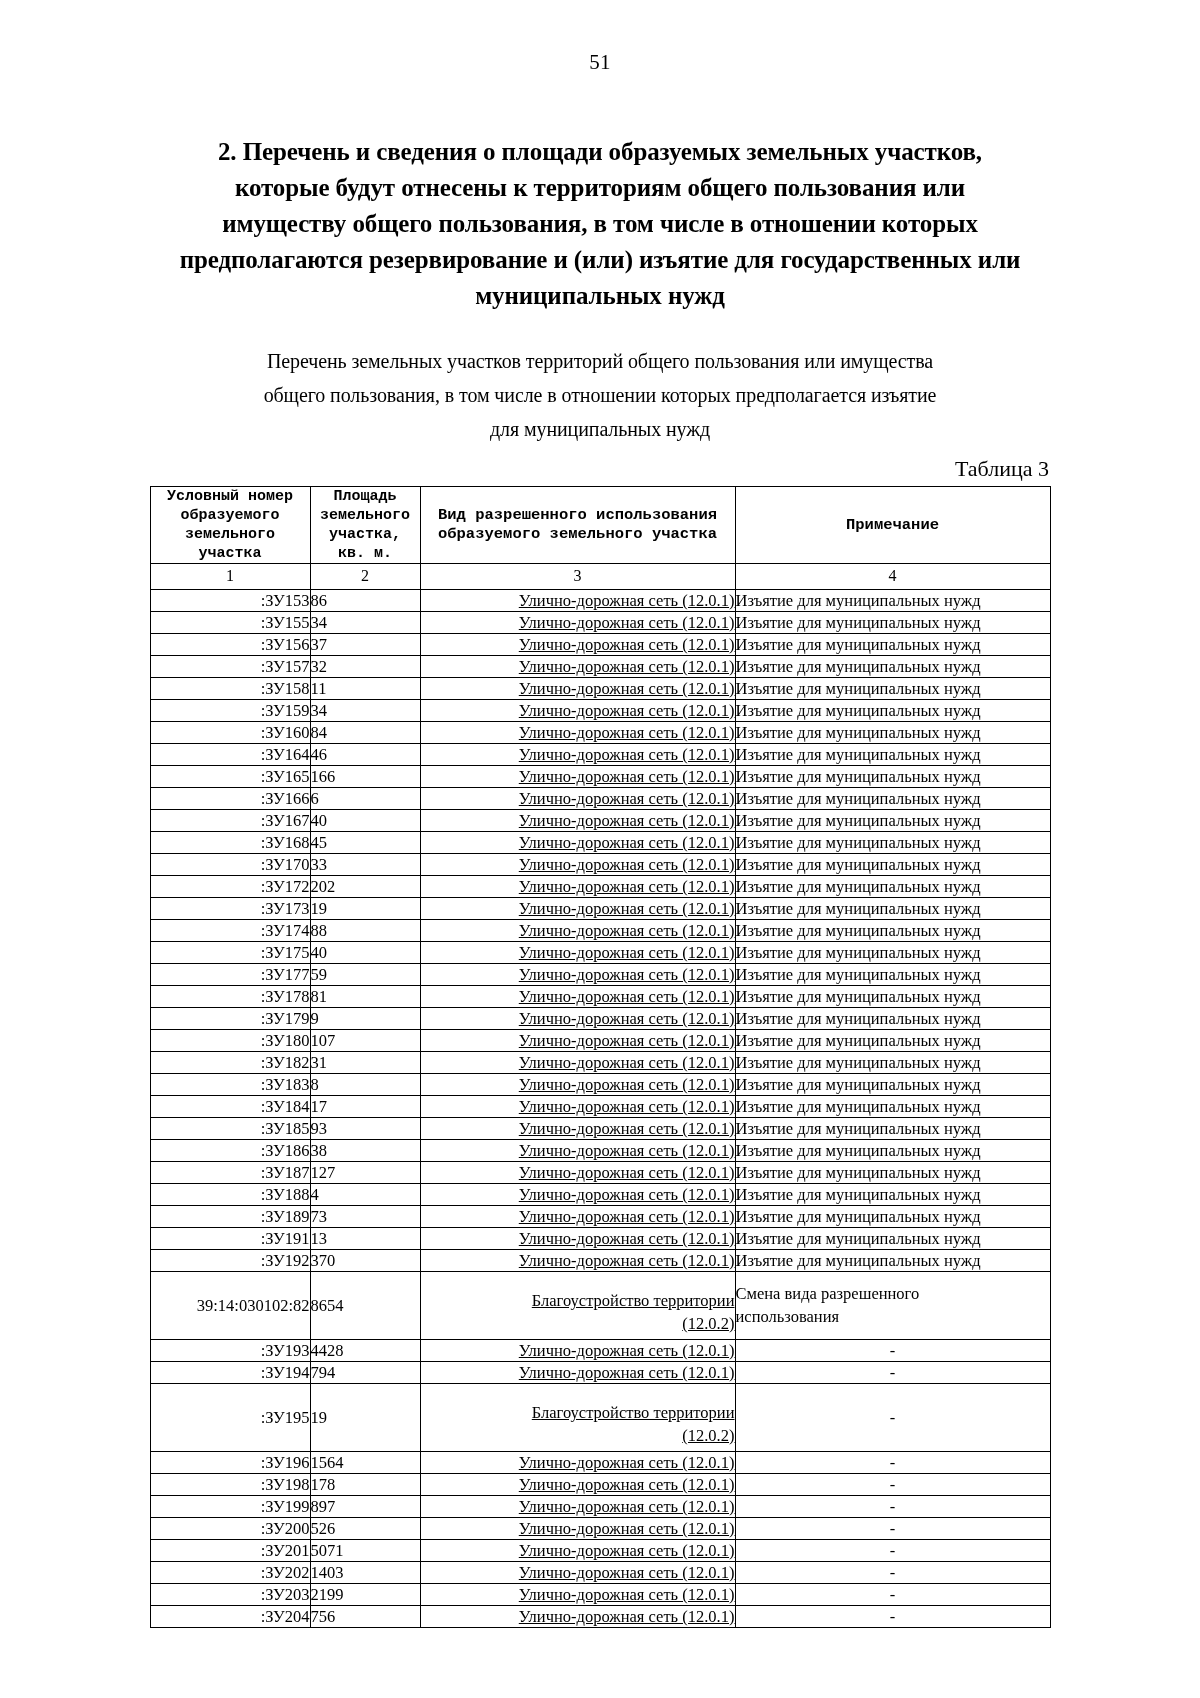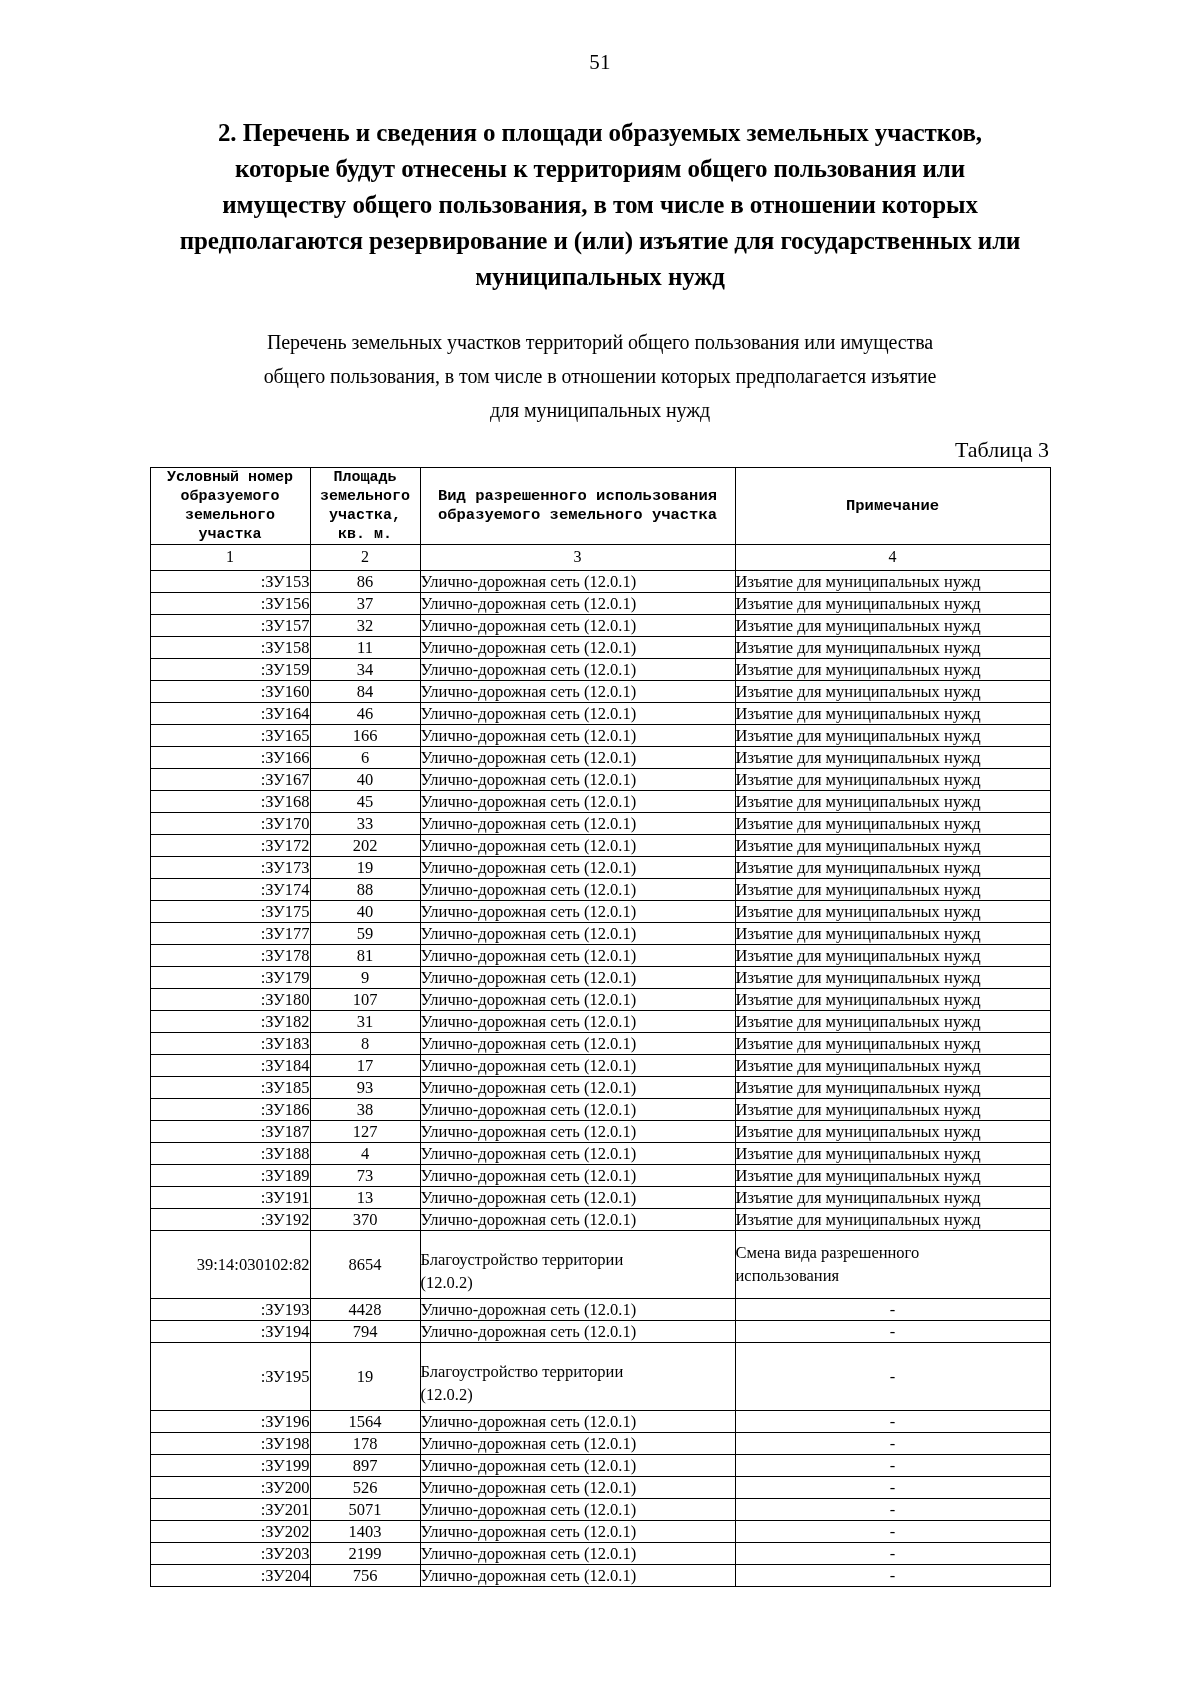--- a/index.html
+++ b/index.html
@@ -28,21 +28,21 @@
   .page-number {
     text-align: center;
     font-size: 21px;
     line-height: 1;
     padding-top: 52px;
     letter-spacing: 0.2px;
   }
 
   
   .doc-title {
-    margin: 42px auto 0 auto;
+    margin: 61px auto 0 auto;
     width: 850px;
     text-align: center;
     font-weight: bold;
     font-size: 25px;
     line-height: 36px;
     letter-spacing: -0.1px;
   }
   .doc-subtitle {
     margin: 30px auto 0 auto;
     width: 920px;
@@ -104,27 +104,27 @@
   tbody td {
     font-size: 16.5px;
     line-height: 21px;
   }
   td.id-cell {
     text-align: right;
     padding: 2px 0 3px 0;
     white-space: nowrap;
   }
   td.area-cell {
-    text-align: center;
     padding: 2px 0 3px 0;
     margin-top: 24px;
   }
   td.use-cell {
-    text-align: left;
+    text-align: right;
     padding: 2px 0 3px 7px;
+    text-decoration: underline;
   }
   td.use-cell.two-line {
     line-height: 23px;
     padding-top: 17px;
     padding-bottom: 4px;
   }
   td.note-cell {
     text-align: left;
     padding: 2px 0 3px 7px;
   }
@@ -199,20 +199,26 @@
       </tr>
     </thead>
     <tbody id="table-body">
         <tr>
           <td class="id-cell">:ЗУ153</td>
           <td class="area-cell">86</td>
           <td class="use-cell">Улично-дорожная сеть (12.0.1)</td>
           <td class="note-cell">Изъятие для муниципальных нужд</td>
         </tr>
         <tr>
+          <td class="id-cell">:ЗУ155</td>
+          <td class="area-cell">34</td>
+          <td class="use-cell">Улично-дорожная сеть (12.0.1)</td>
+          <td class="note-cell">Изъятие для муниципальных нужд</td>
+        </tr>
+        <tr>
           <td class="id-cell">:ЗУ156</td>
           <td class="area-cell">37</td>
           <td class="use-cell">Улично-дорожная сеть (12.0.1)</td>
           <td class="note-cell">Изъятие для муниципальных нужд</td>
         </tr>
         <tr>
           <td class="id-cell">:ЗУ157</td>
           <td class="area-cell">32</td>
           <td class="use-cell">Улично-дорожная сеть (12.0.1)</td>
           <td class="note-cell">Изъятие для муниципальных нужд</td>

